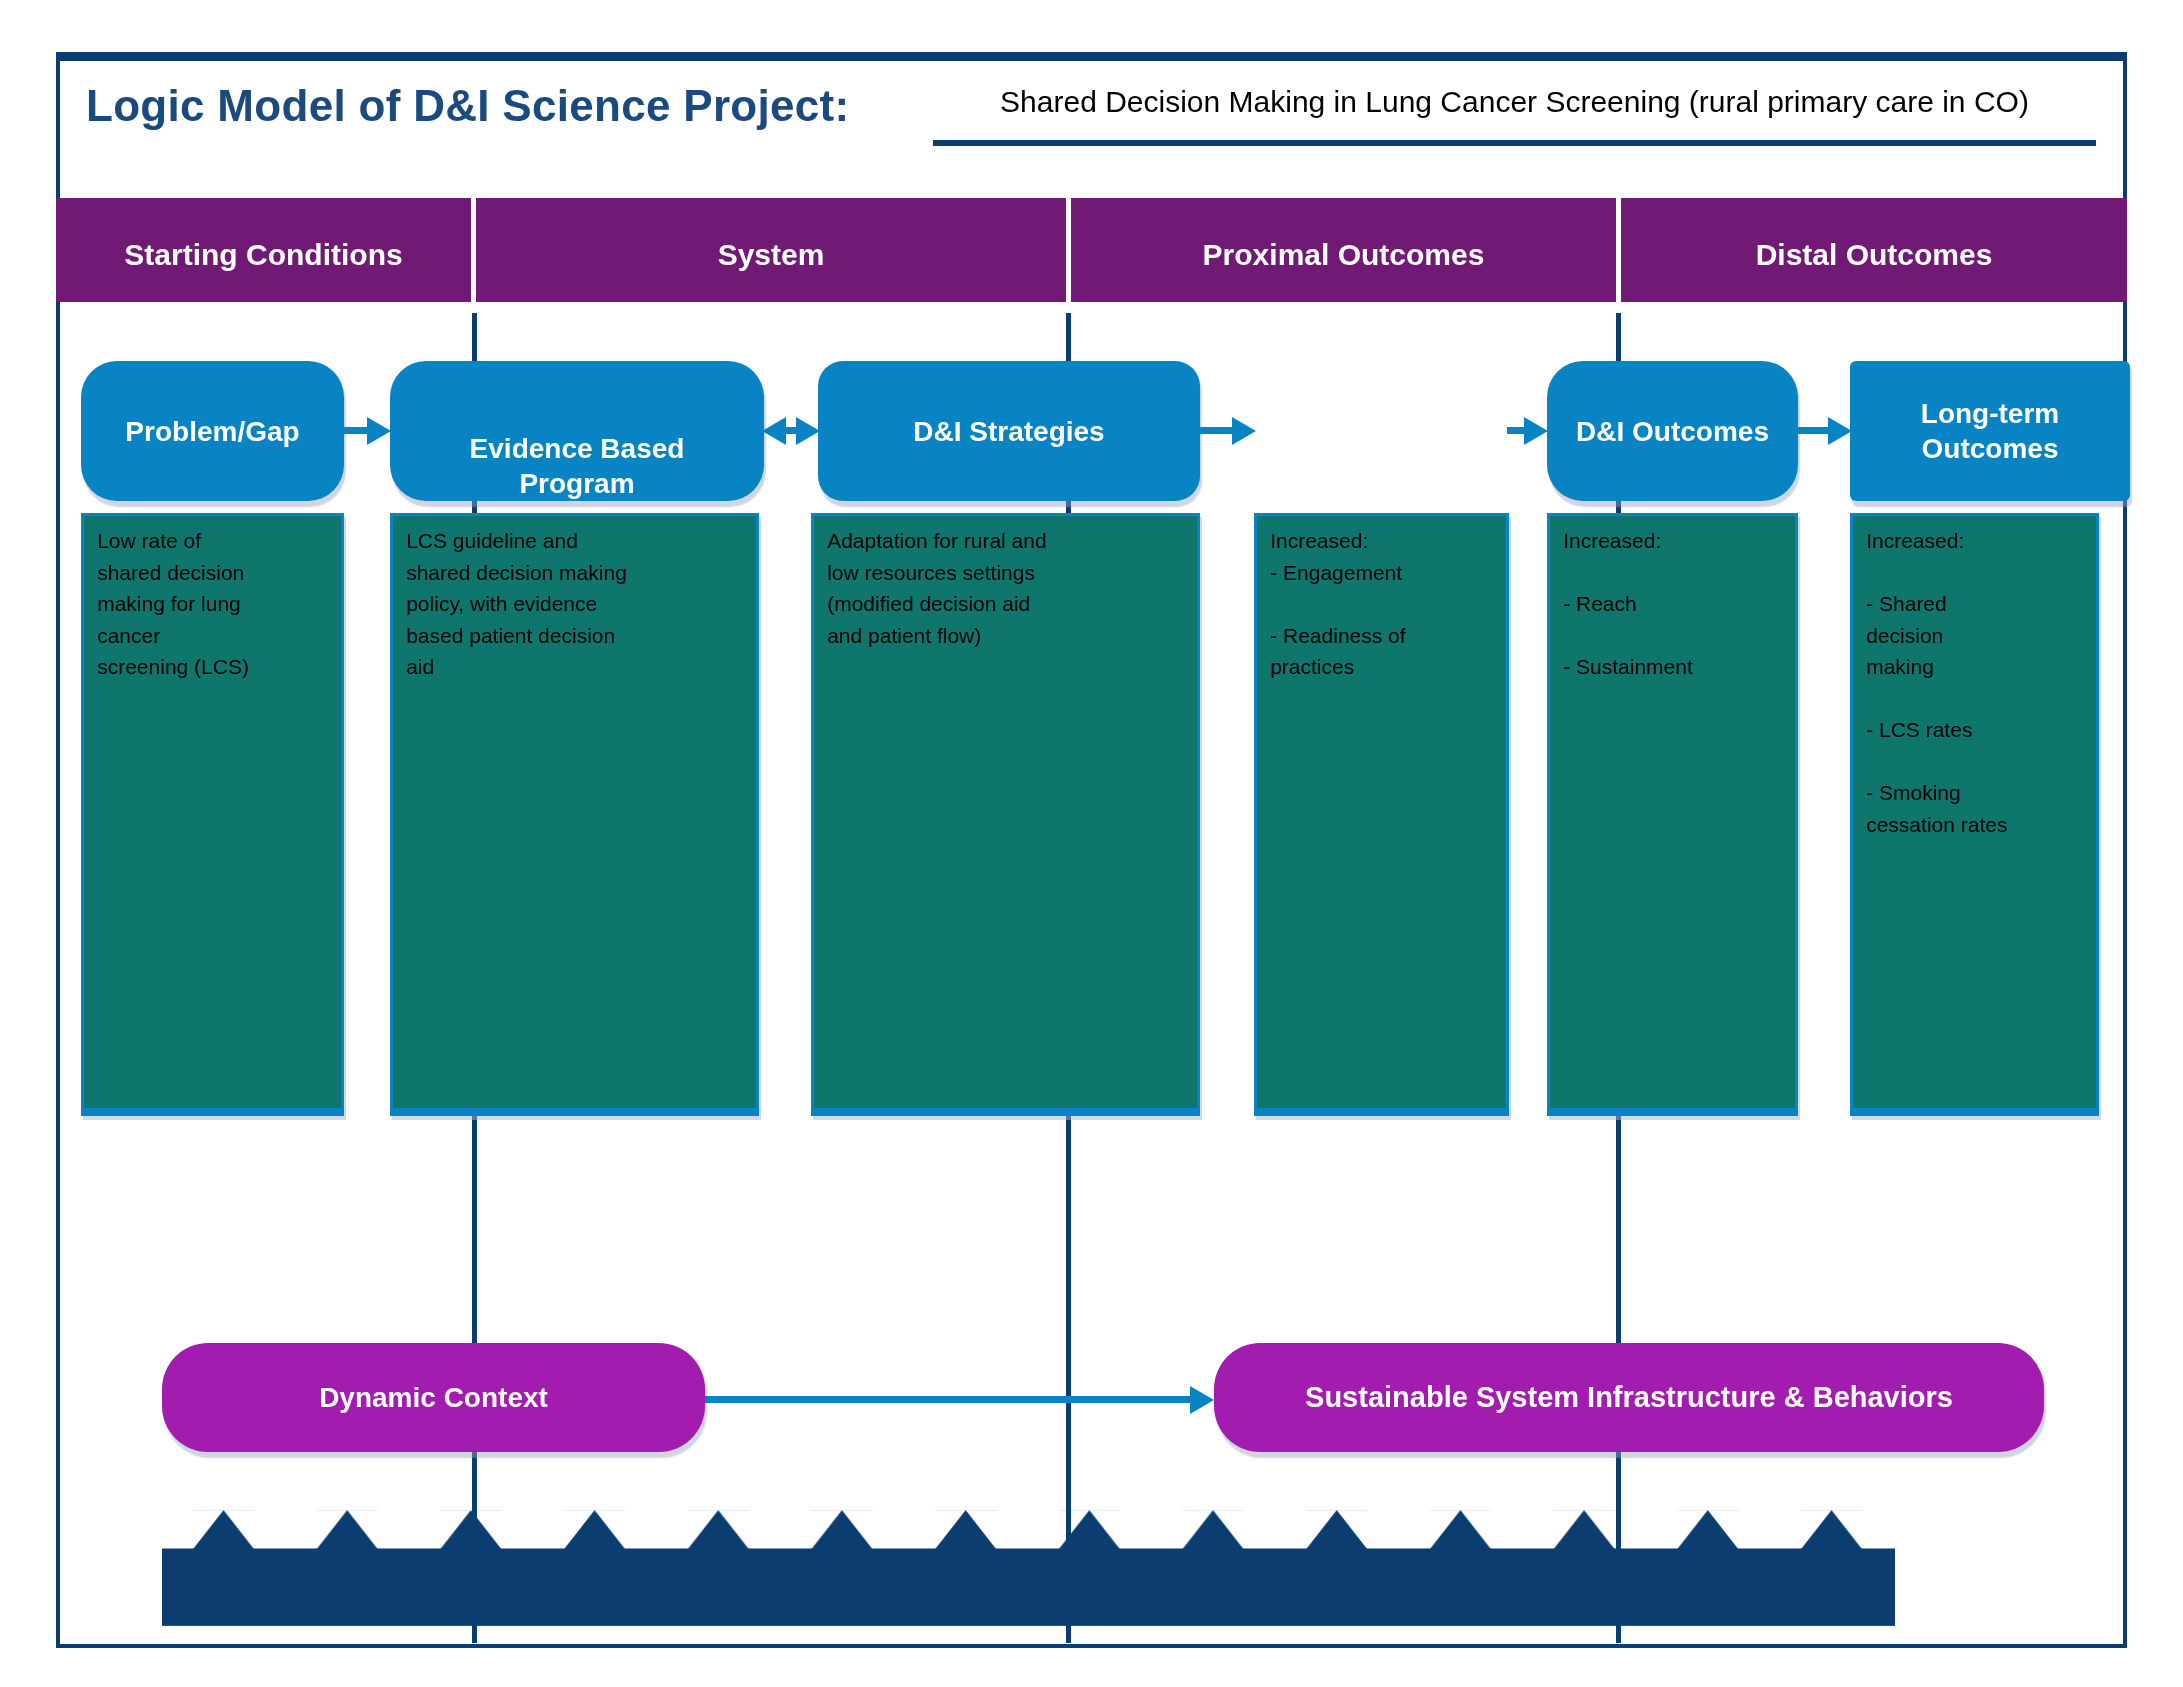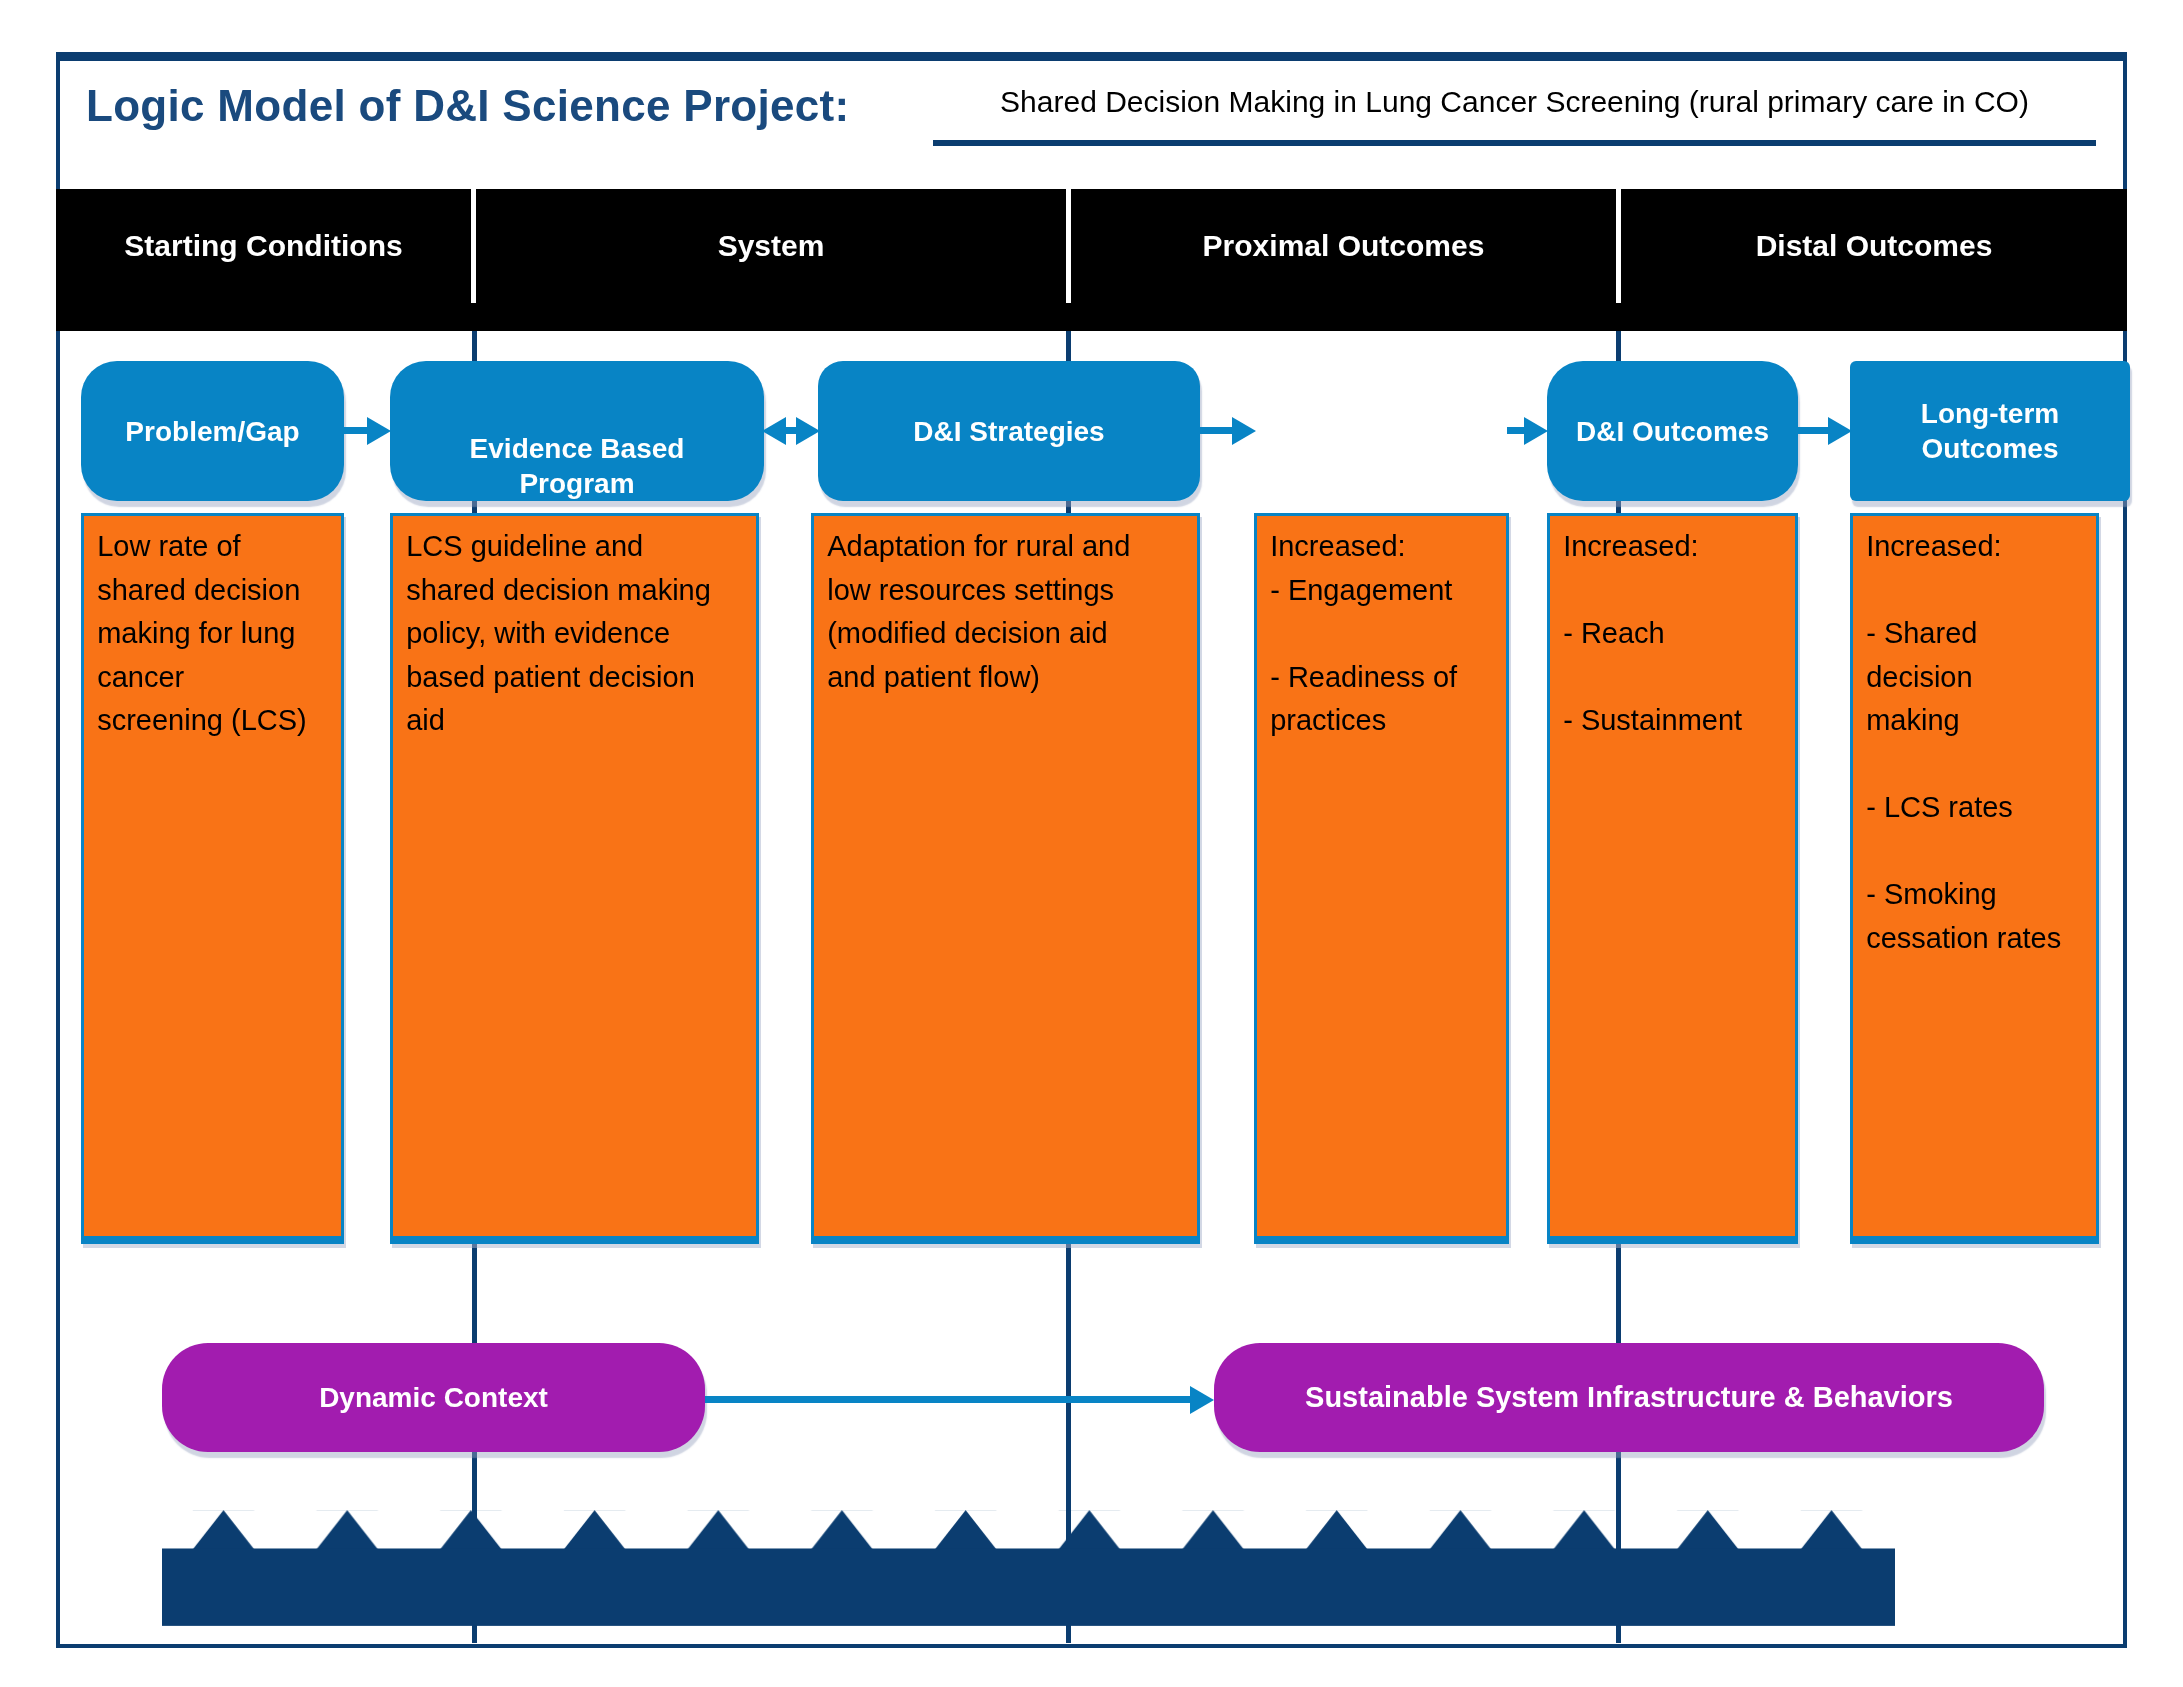--- a/index.html
+++ b/index.html
@@ -19,44 +19,44 @@
   .page-title{
     left:86px;top:81px;width:860px;
     font-size:44px;font-weight:bold;color:#1A4A7E;letter-spacing:0.3px;
   }
   .subtitle{
     left:933px;top:85px;width:1163px;text-align:center;
     font-size:30px;color:#000;
   }
   .subtitle-underline{left:933px;top:140px;width:1163px;height:6px;background:#0B3D70;}
   
-  .band{left:56px;top:189px;width:2071px;height:142px;background:#000000;}
+  .band{left:56px;top:198px;width:2071px;height:104px;background:#701a75;}
   .band-cell{position:absolute;top:0;height:114px;display:flex;align-items:center;justify-content:center;
     color:#fff;font-size:30px;font-weight:bold;}
   .band-div{position:absolute;top:0;width:4.6px;height:114px;background:#fff;}
   
   .vline{width:4.6px;background:#0B3D70;top:313px;height:1330px;}
   
   .flowbox{
     top:361px;height:140px;background:#0884C5;border-radius:36px;
     display:flex;align-items:center;justify-content:center;text-align:center;
     color:#fff;font-size:28px;font-weight:bold;line-height:1.25;
     box-sizing:border-box;box-shadow:2px 5.3px 1.3px rgba(150,162,190,.45);
   }
   
   .arrow{top:416px;height:29px;display:flex;align-items:center;}
   .arrow .shaft{flex:1;height:7.3px;background:#0884C5;}
   .head-r{width:0;height:0;border-top:14.6px solid transparent;border-bottom:14.6px solid transparent;border-left:24px solid #0884C5;}
   .head-l{width:0;height:0;border-top:14.6px solid transparent;border-bottom:14.6px solid transparent;border-right:24px solid #0884C5;}
   
   .detail{
-    top:513px;height:731px;background:#f97316;
+    top:513px;height:603px;background:#0f766e;
     border:3.3px solid #0884C5;border-bottom:8.6px solid #0884C5;
     box-sizing:border-box;box-shadow:2px 4px 0 rgba(168,178,203,.5);
-    padding:9.3px 13.2px;font-size:29px;line-height:1.5;color:#000;
+    padding:9.3px 13.2px;font-size:21px;line-height:1.5;color:#000;
     white-space:pre-line;
   }
   
   .pill{
     top:1343px;height:109px;background:#a21caf;border-radius:46px;
     display:flex;align-items:center;justify-content:center;text-align:center;
     color:#fff;font-weight:bold;box-shadow:2px 5.3px 1.3px rgba(150,162,190,.45);
   }
   .ctx-arrow{top:1385px;height:29px;display:flex;align-items:center;}
   

